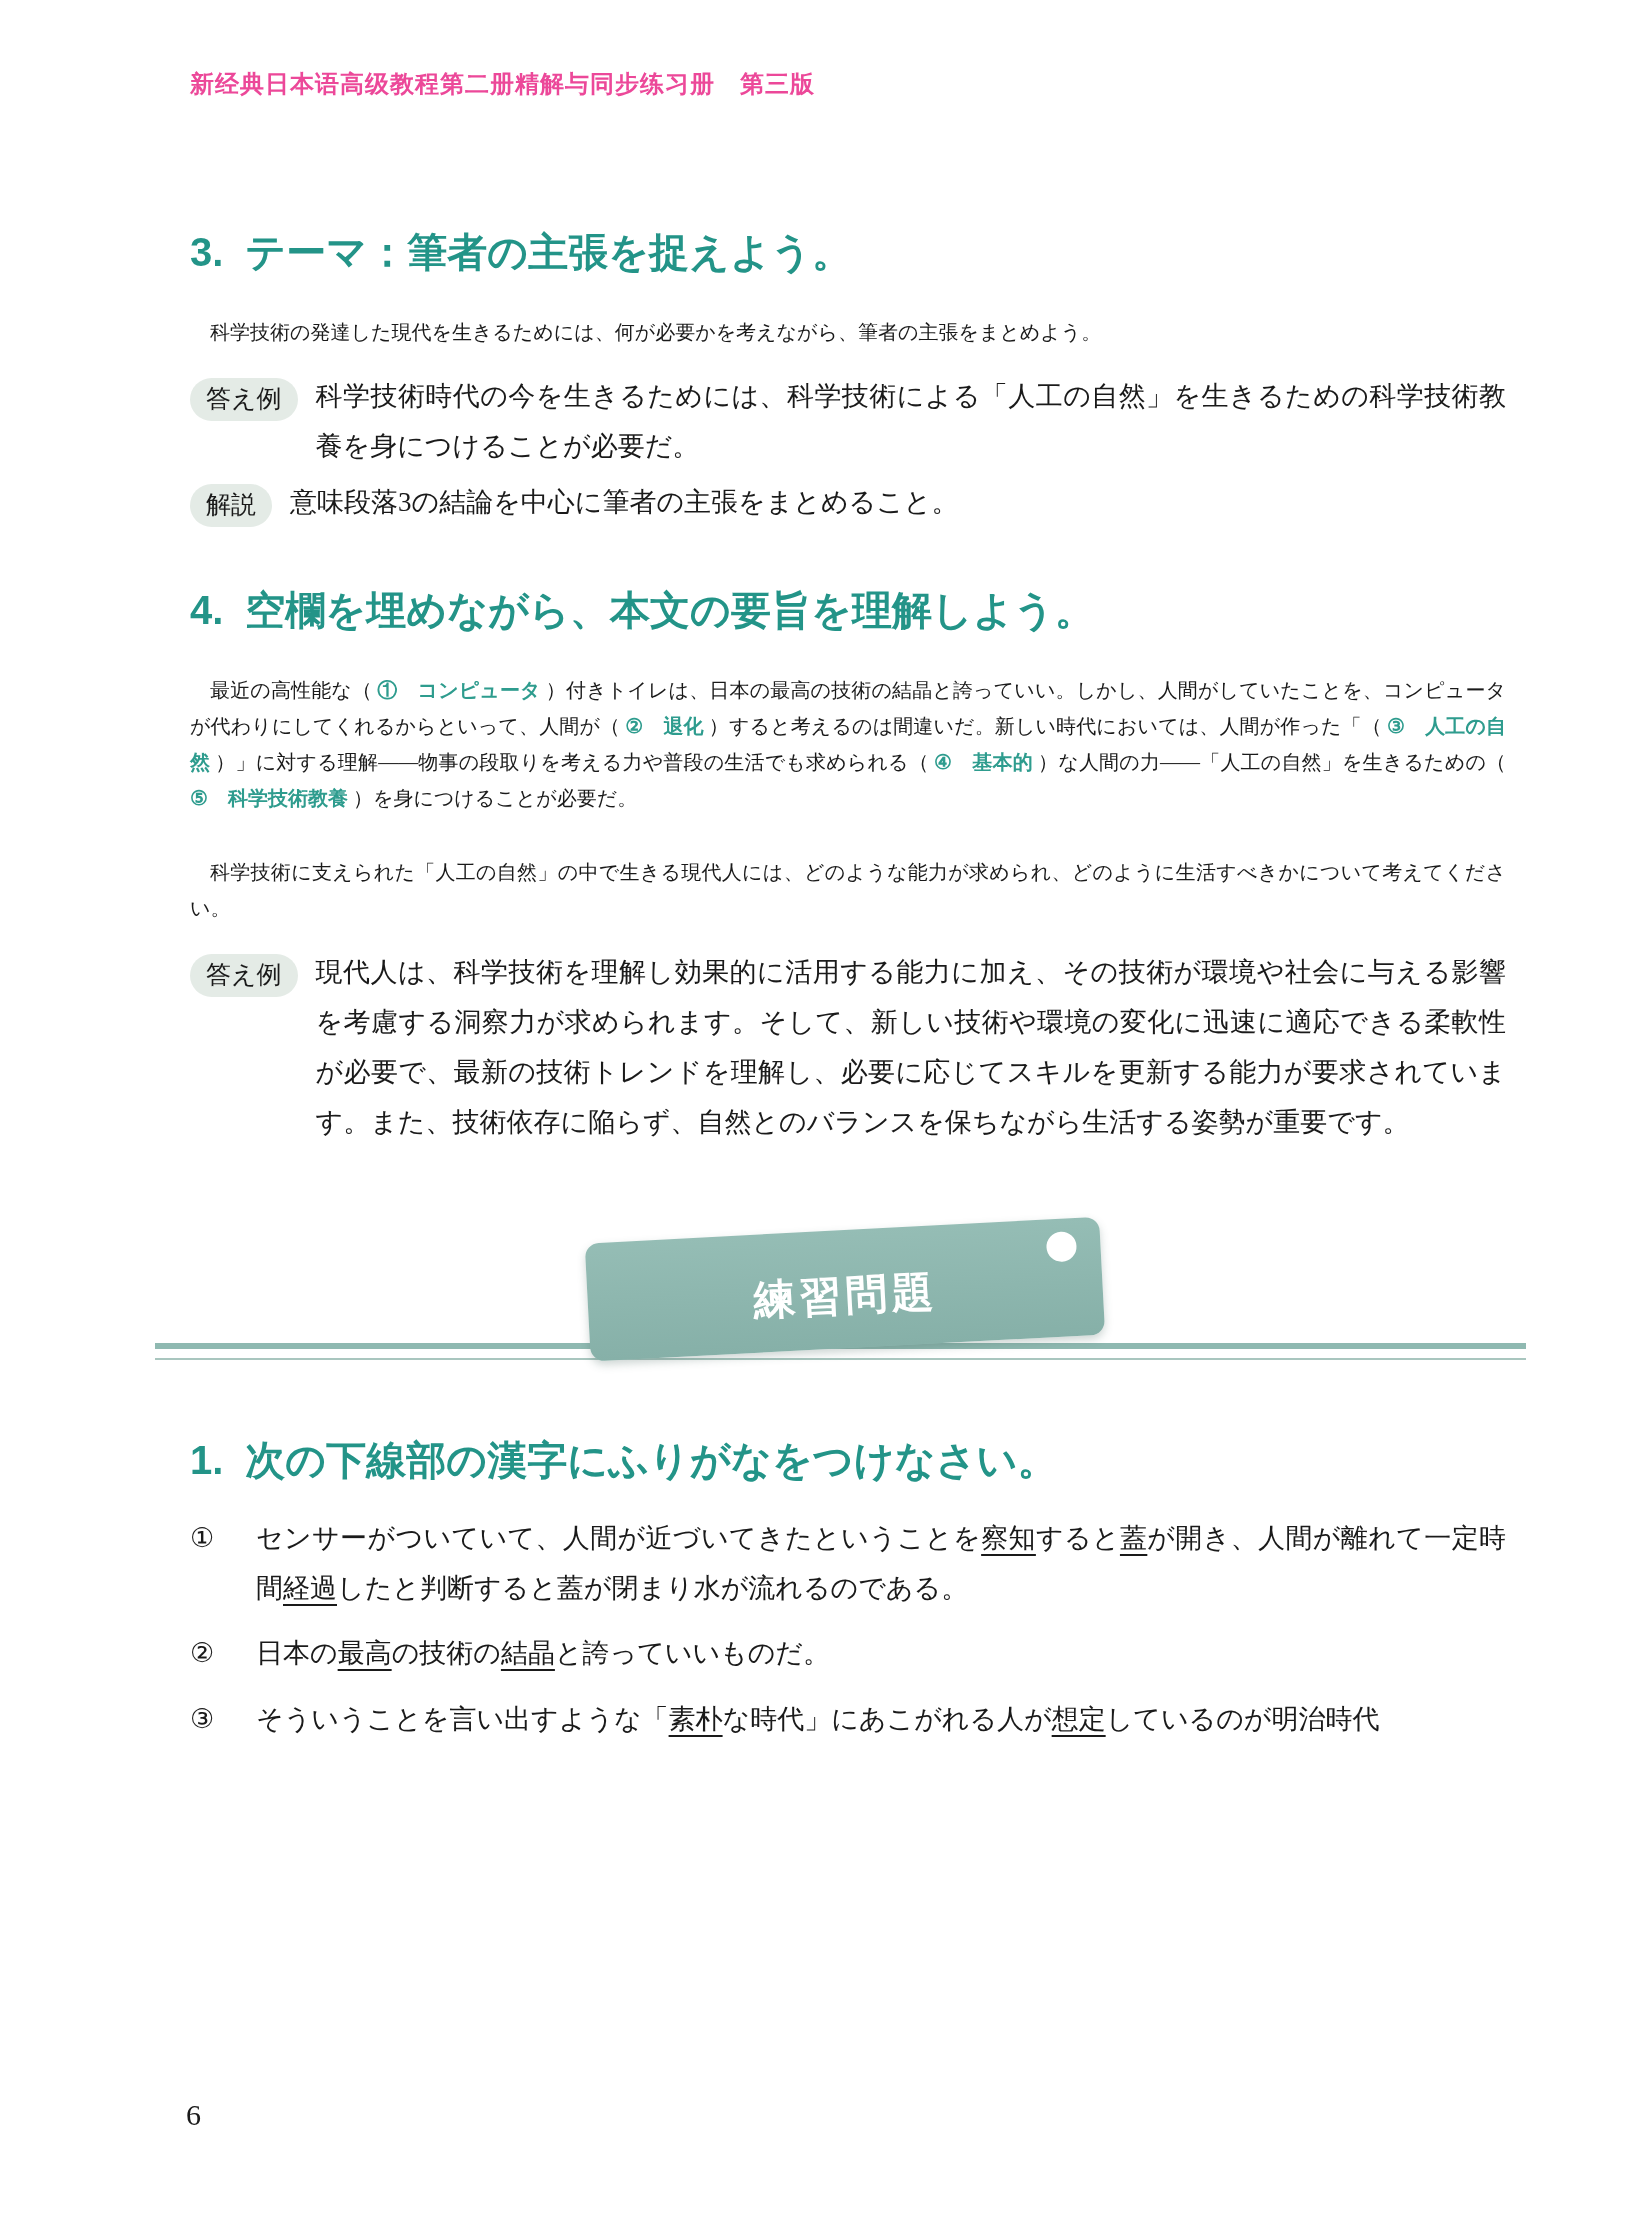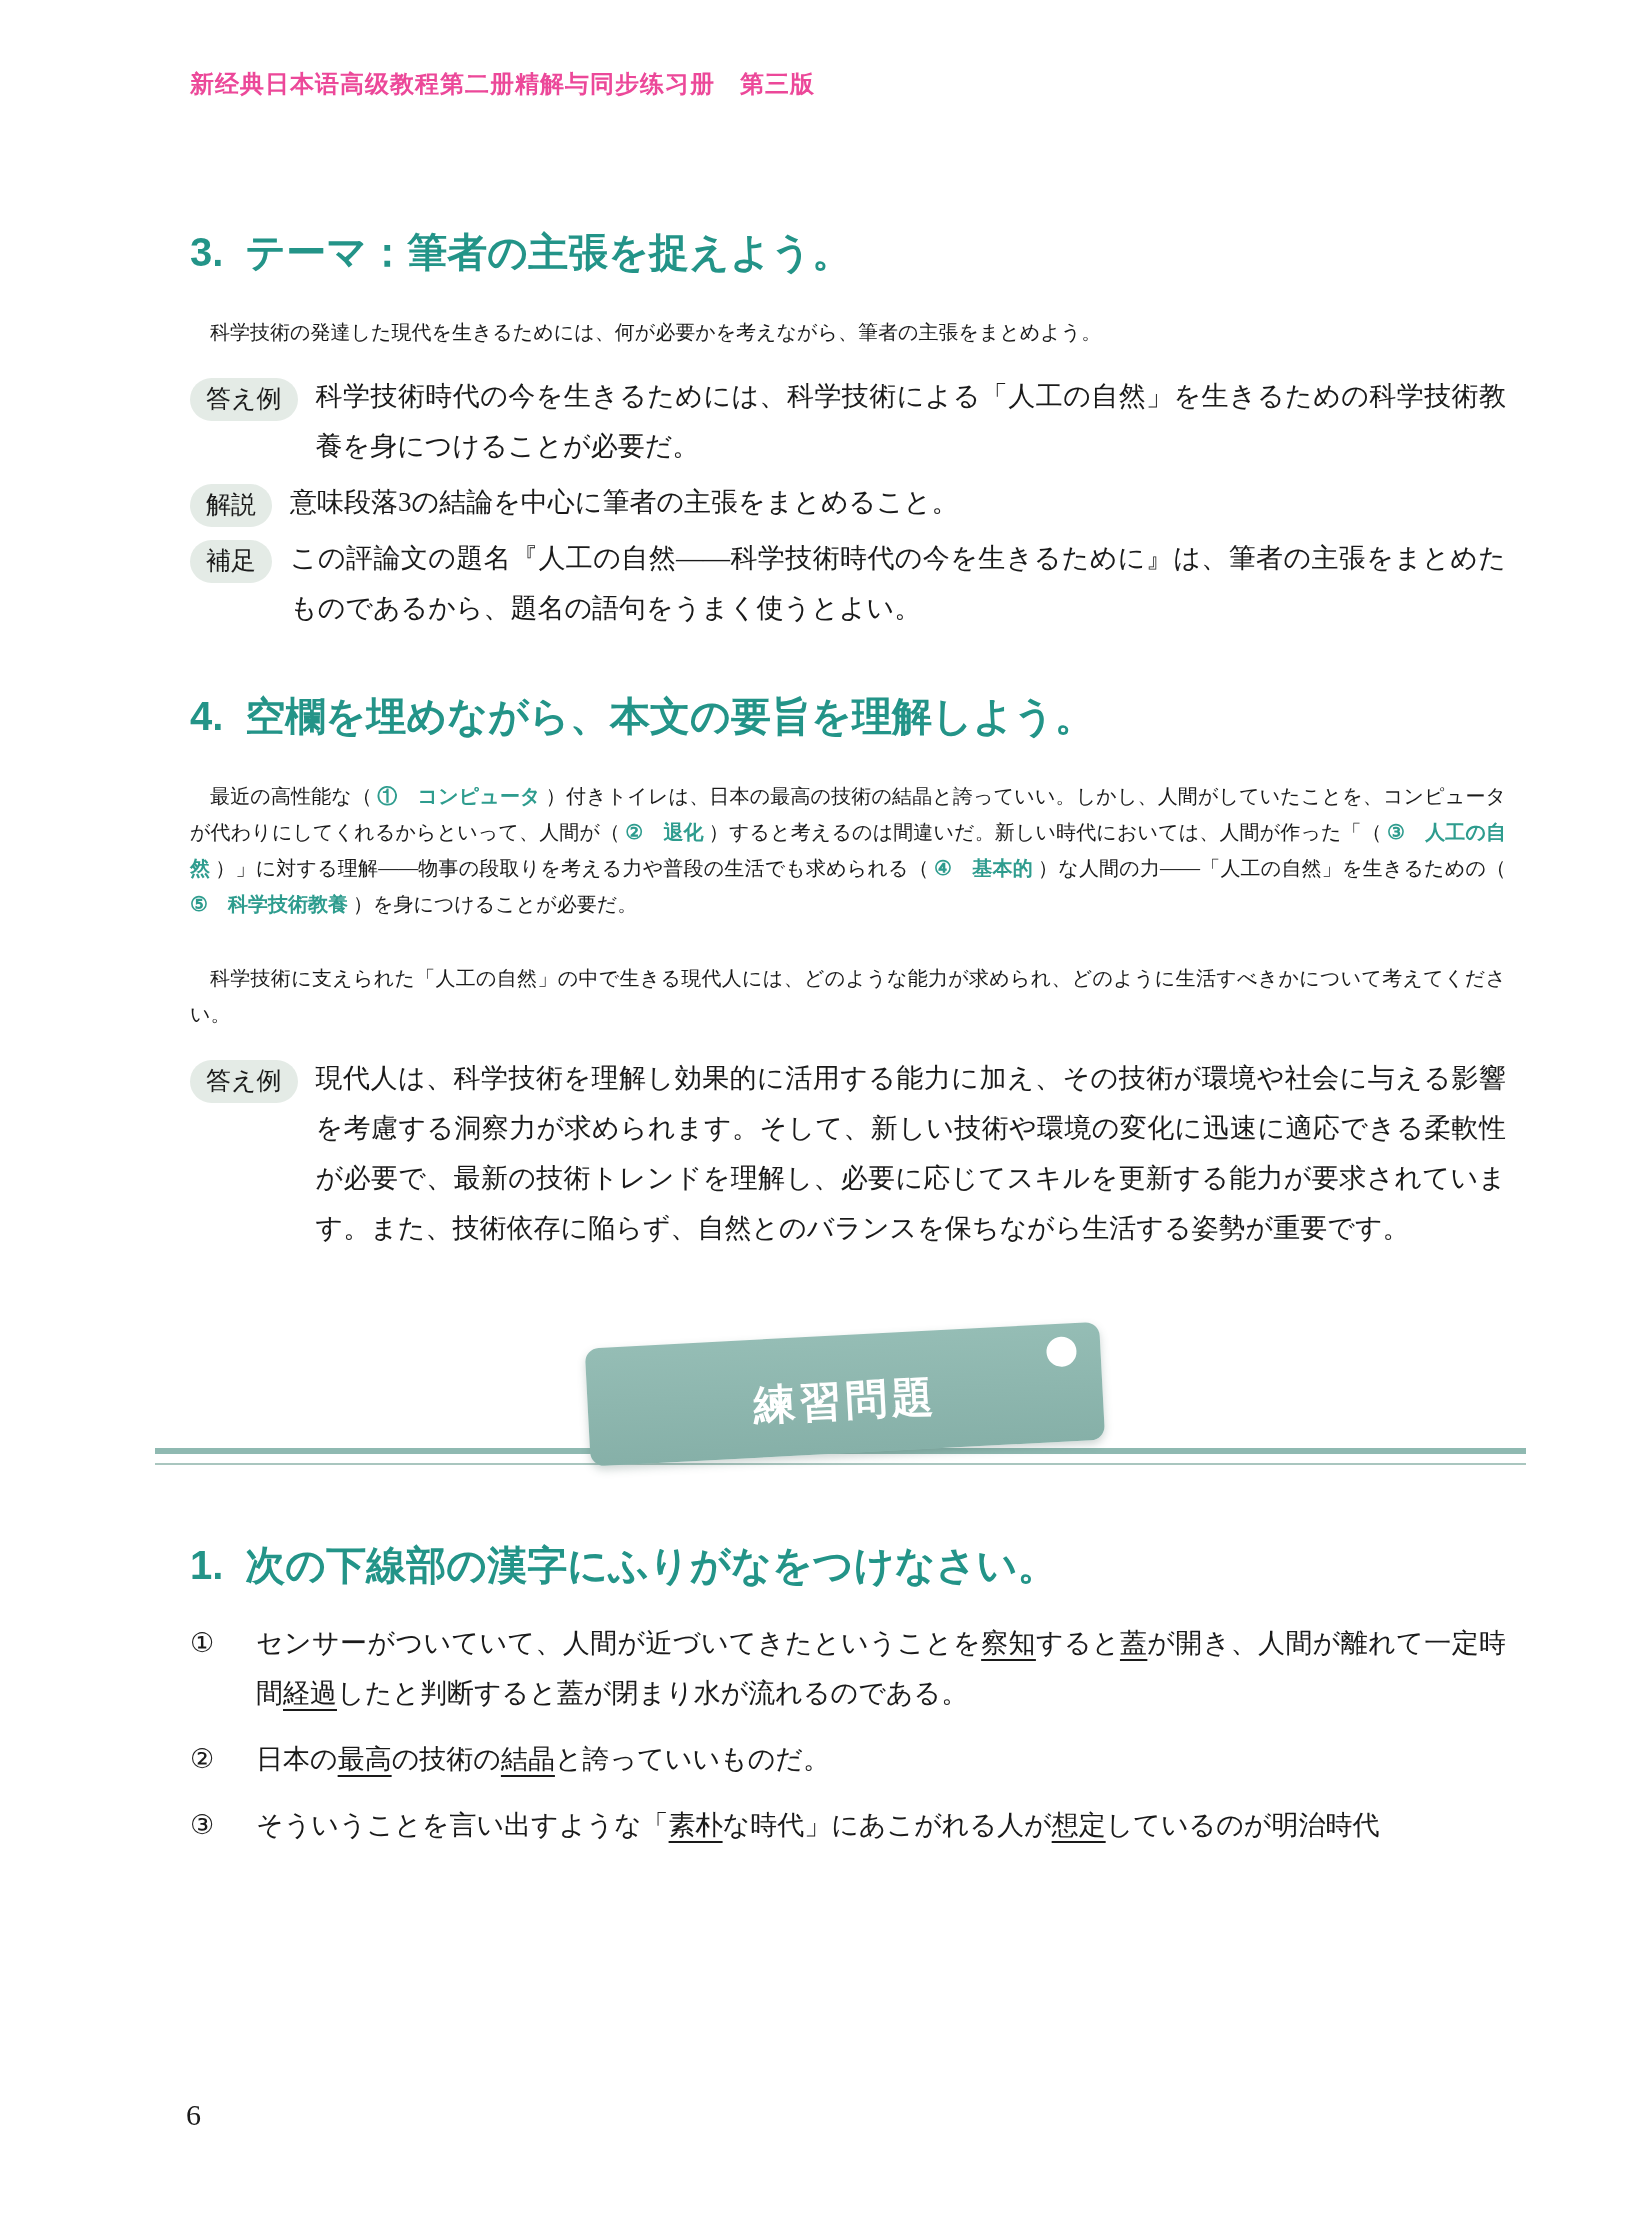--- a/index.html
+++ b/index.html
@@ -166,24 +166,20 @@
 
   <div class="entries">
     <div class="entry">
       <span class="entry-label">答え例</span>
       <div class="entry-text">科学技術時代の今を生きるためには、科学技術による「人工の自然」を生きるための科学技術教養を身につけることが必要だ。</div>
     </div>
     <div class="entry">
       <span class="entry-label">解説</span>
       <div class="entry-text">意味段落3の結論を中心に筆者の主張をまとめること。</div>
     </div>
-    <div class="entry">
-      <span class="entry-label">補足</span>
-      <div class="entry-text">この評論文の題名『人工の自然——科学技術時代の今を生きるために』は、筆者の主張をまとめたものであるから、題名の語句をうまく使うとよい。</div>
-    </div>
   </div>
 
   <div class="sec-heading h-s4">
     <span class="sec-num">4.</span><span>空欄を埋めながら、本文の要旨を理解しよう。</span>
   </div>
   <div class="body-par"><span>最近の高性能な（ </span><span class="teal">①　コンピュータ</span><span> ）付きトイレは、日本の最高の技術の結晶と誇っていい。しかし、人間がしていたことを、コンピュータが代わりにしてくれるからといって、人間が（ </span><span class="teal">②　退化</span><span> ）すると考えるのは間違いだ。新しい時代においては、人間が作った「（ </span><span class="teal">③　人工の自然</span><span> ）」に対する理解——物事の段取りを考える力や普段の生活でも求められる（ </span><span class="teal">④　基本的</span><span> ）な人間の力——「人工の自然」を生きるための（ </span><span class="teal">⑤　科学技術教養</span><span> ）を身につけることが必要だ。</span></div>
 
   <div class="body-par">科学技術に支えられた「人工の自然」の中で生きる現代人には、どのような能力が求められ、どのように生活すべきかについて考えてください。</div>
 
   <div class="entries">

